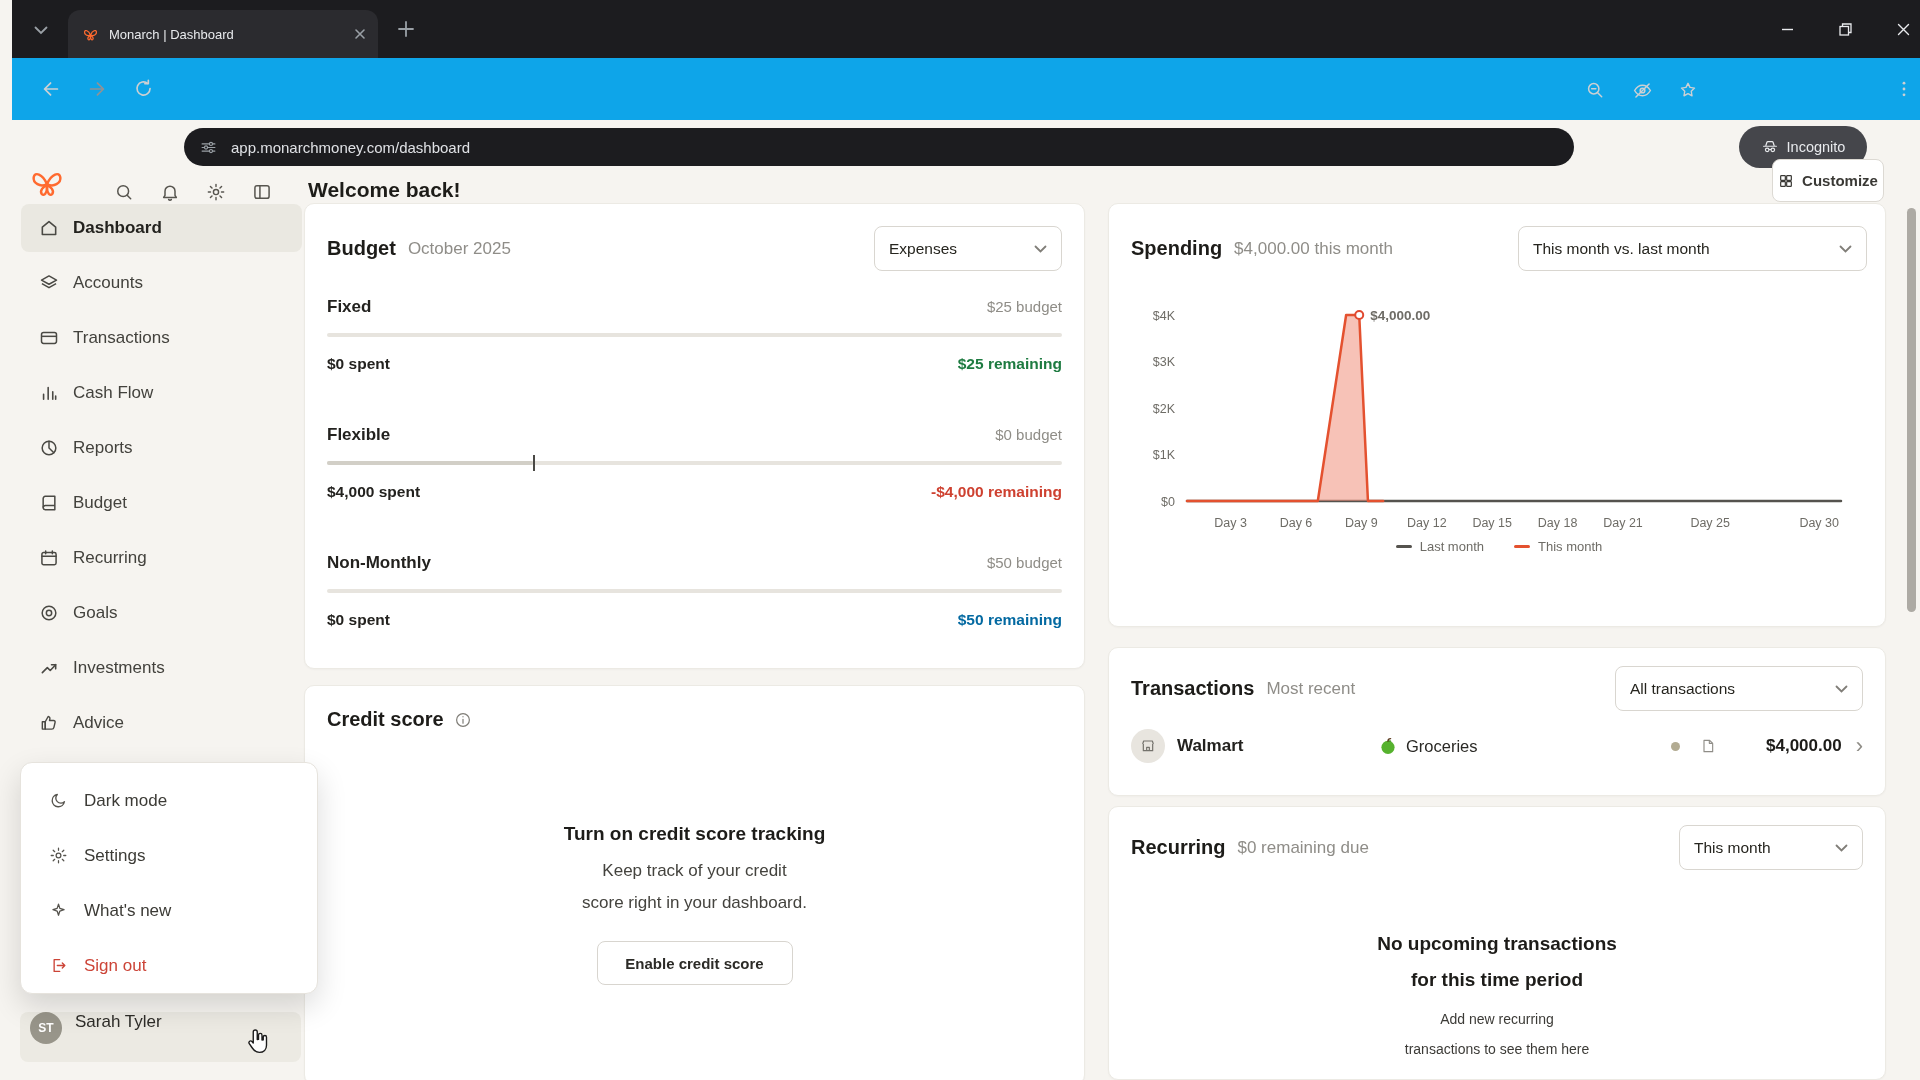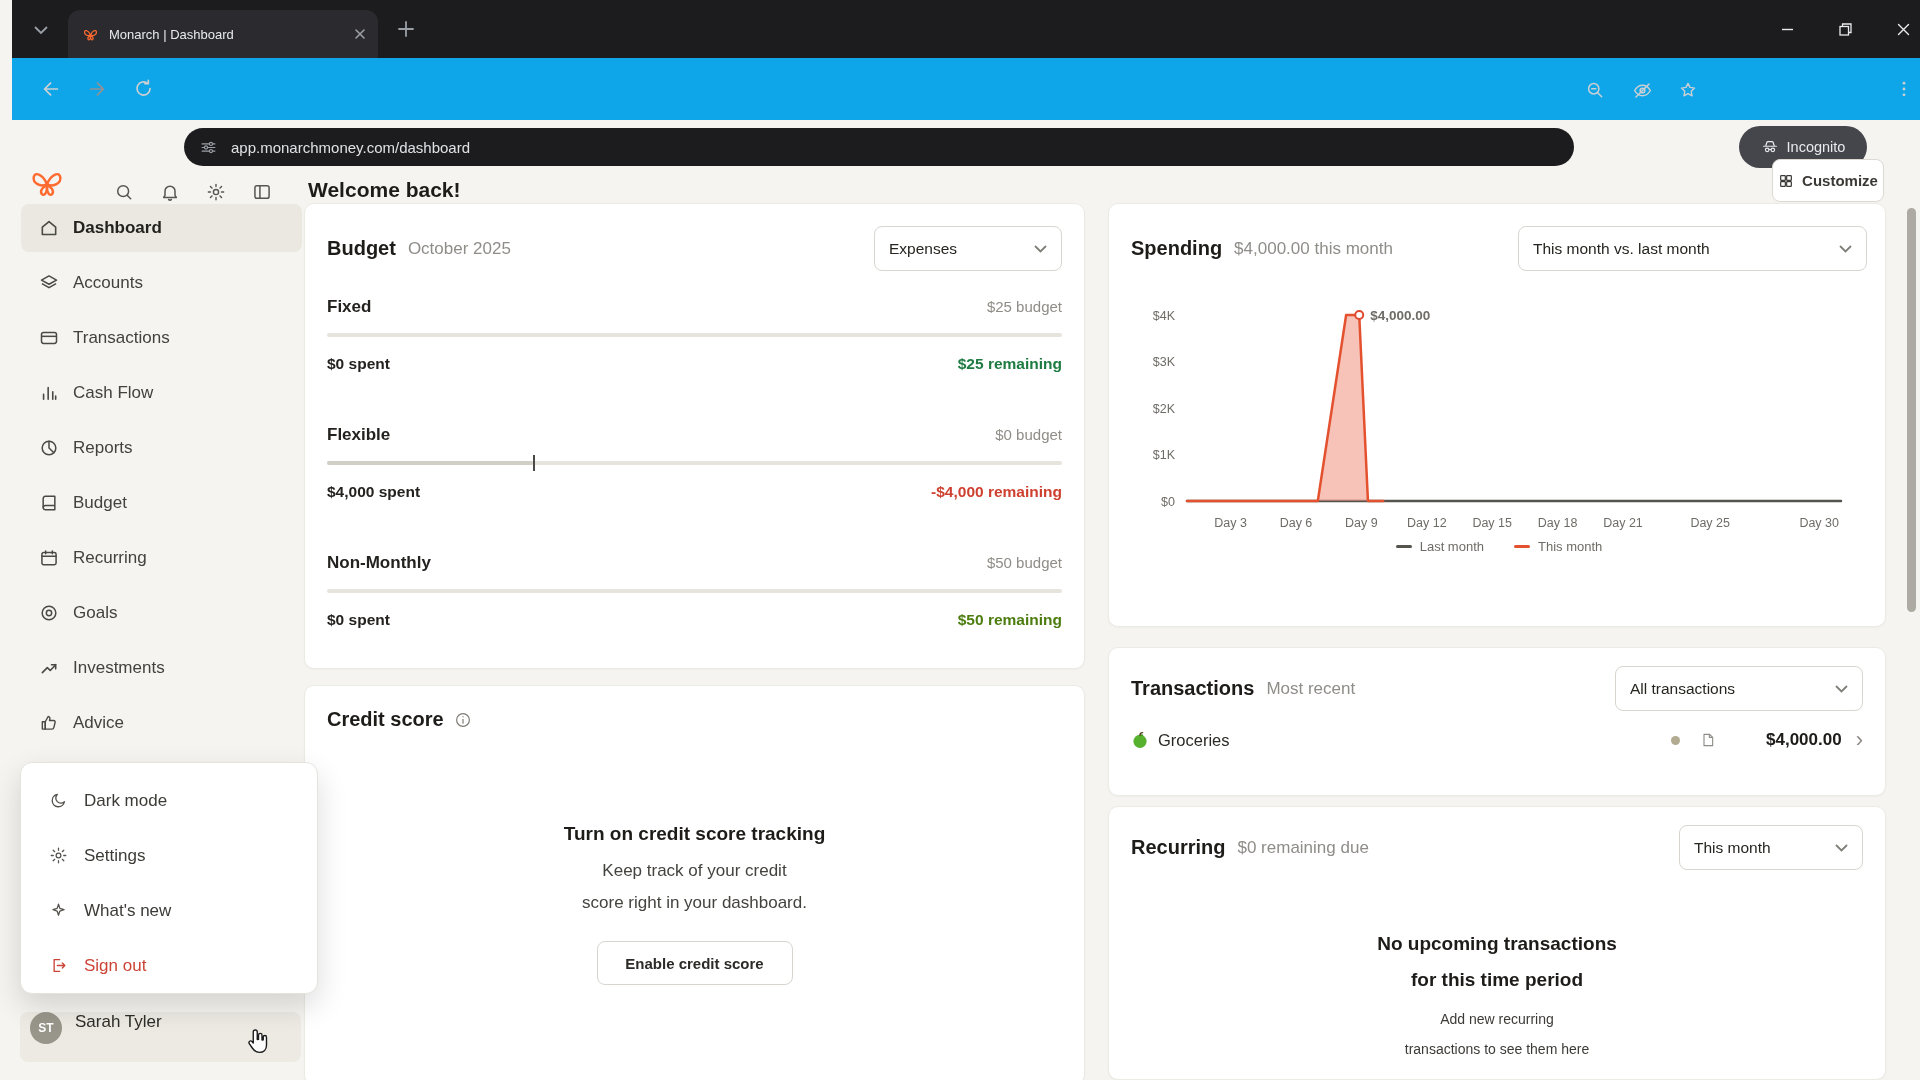--- a/index.html
+++ b/index.html
@@ -467,21 +467,21 @@
     <div class="b-row">
       <div class="b-head">
         <span class="b-name">Non-Monthly</span>
         <span class="b-budget">$50 budget</span>
       </div>
       <div class="b-bar">
           <div class="fill" style="width: 0%;"></div>
         </div>
       <div class="b-foot">
         <span>$0 spent</span>
-        <span style="color: #4d7c0f;">$50 remaining</span>
+        <span style="color: #0369a1;">$50 remaining</span>
       </div>
     </div>
   </div>
 </div>
 
 <div class="card" id="credit-card">
   <div class="card-head">
     <span class="ctitle">Credit score</span>
     <svg class="info-ic" width="18" height="18" viewBox="0 0 24 24">
         <g stroke="currentColor" stroke-width="1.6" fill="none" stroke-linecap="round">
@@ -548,20 +548,32 @@
     <span class="ctitle">Transactions</span>
     <span class="csub">Most recent</span>
     <div class="select-pill" style="width:248px">
       <span>All transactions</span>
       <svg width="13" height="8" viewBox="0 0 13 8">
           <path d="M1.5 1.5 6.5 6.5 11.5 1.5" stroke="#807e78" stroke-width="1.8" fill="none" stroke-linecap="round"></path>
         </svg>
     </div>
   </div>
   <div class="txn-row">
+    <div class="txn-merchant">
+      <span class="merchant-ic">
+        <svg width="16" height="16" viewBox="0 0 24 24">
+            <g stroke="currentColor" stroke-width="1.8" fill="none" stroke-linejoin="round">
+              <path d="M4 9l1.5-4.5h13L20 9"></path>
+              <path d="M5 9v10h14V9"></path>
+              <path d="M10 19v-5h4v5"></path>
+            </g>
+          </svg>
+      </span>
+      <span>Walmart</span>
+    </div>
     <div class="txn-cat">
       <svg width="18" height="18" viewBox="0 0 18 18">
         <circle cx="9" cy="10.3" r="6.6" fill="#56b22e"></circle>
         <path d="M9 4.2C9 2.6 10 1.6 11.6 1.6" stroke="#5a3b1e" stroke-width="1.4" fill="none" stroke-linecap="round"></path>
         <path d="M9.2 3.9c1-.9 2.7-.8 3.3.3-1 .9-2.7.7-3.3-.3z" fill="#3e8f1f"></path>
       </svg>
       <span>Groceries</span>
     </div>
     <span class="txn-dot"></span>
     <span class="txn-doc">

